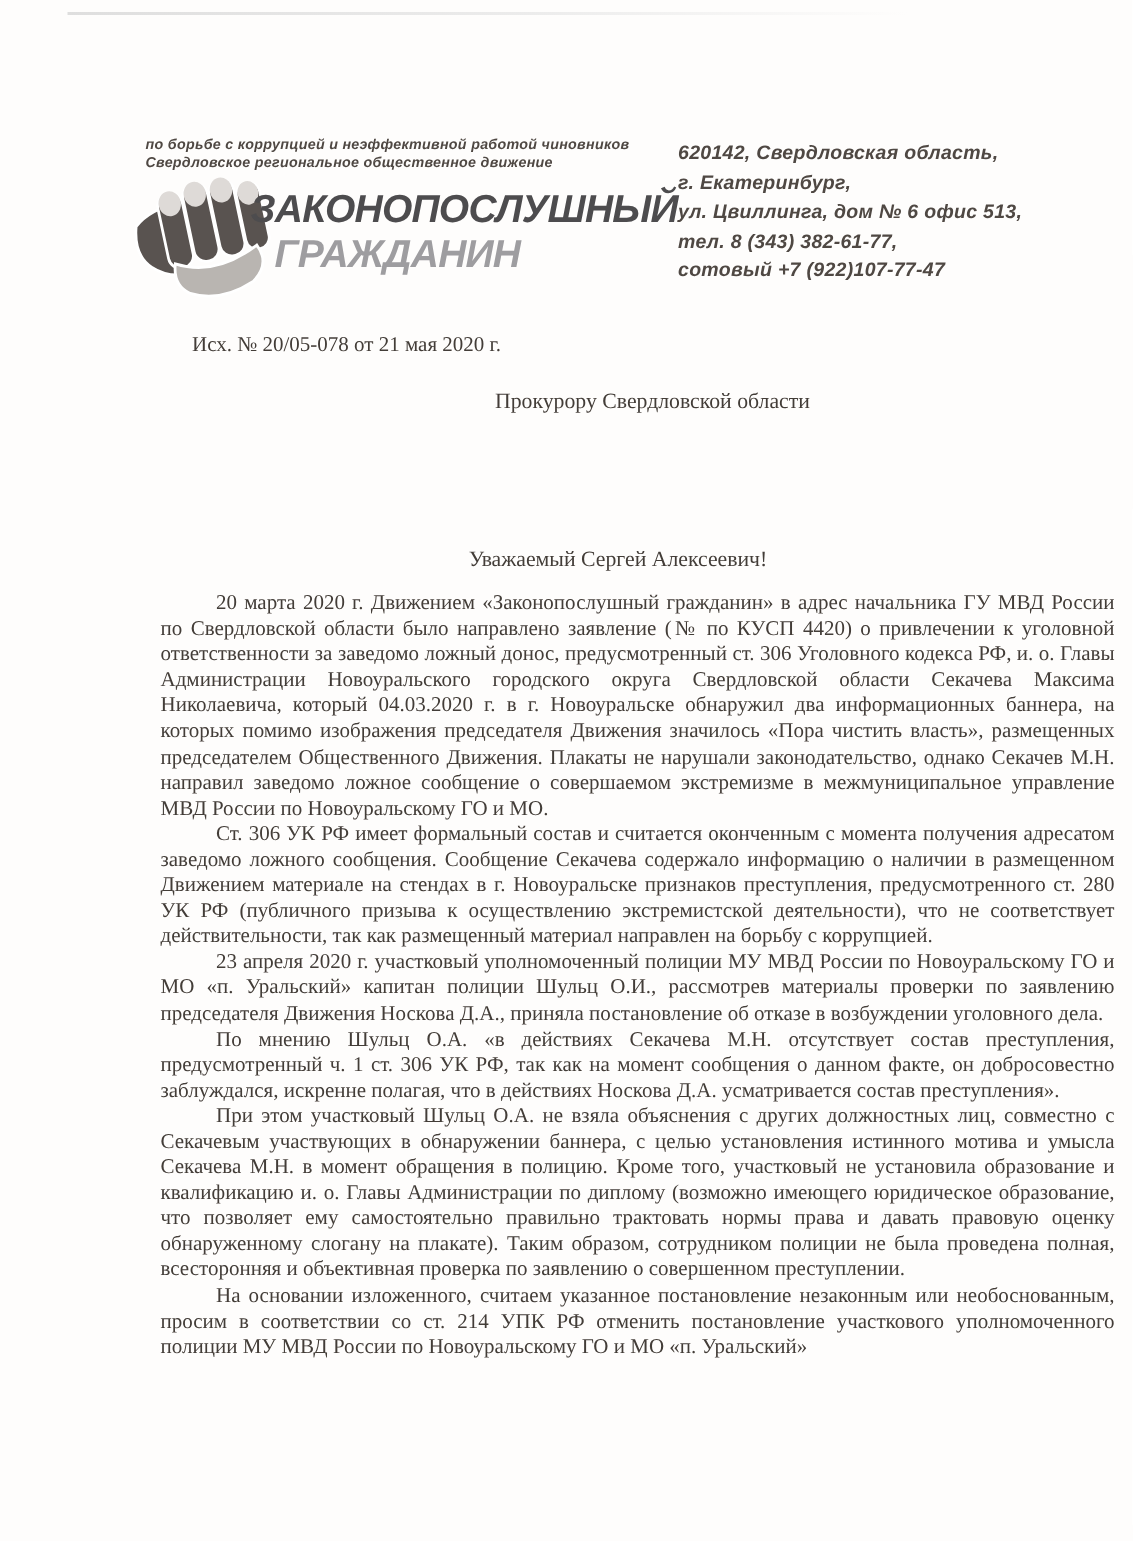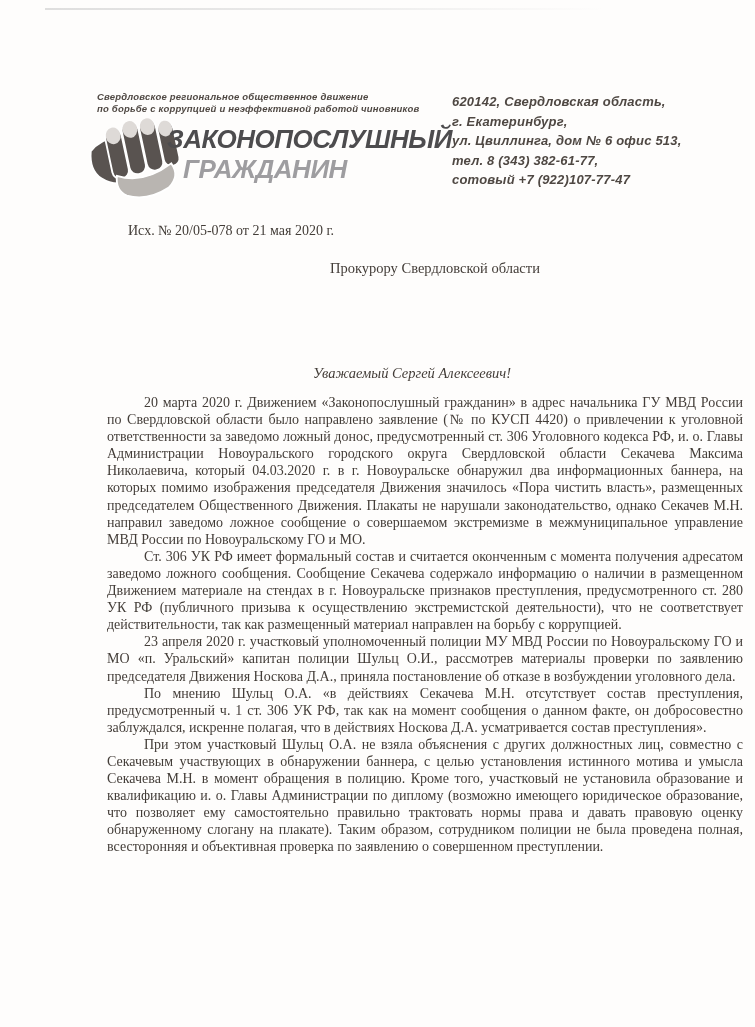--- a/index.html
+++ b/index.html
@@ -43,38 +43,38 @@
   .ref {
     position:absolute; left:128px; top:223px;
     font-size:14px;
   }
   .addressee {
     position:absolute; left:330px; top:258px; width:388px;
     text-align:left; font-size:14.5px; line-height:21px;
   }
   .salutation {
     position:absolute; left:95px; top:365px; width:634px;
-    text-align:center; font-size:14.5px;font-style:italic;
+    text-align:center; font-size:14.5px;
   }
   .letter-body {
     position:absolute; left:107px; top:394px; width:636px;
     font-size:14px; line-height:17.1px; text-align:justify;
   }
   .letter-body p { margin:0; text-indent:37px; }
 </style>
 </head>
 <body>
 
 <div class="page">
 
   <div class="scan-line"></div>
 
   <div class="tagline">
+    <div>по борьбе с коррупцией и неэффективной работой чиновников</div>
     <div>Свердловское региональное общественное движение</div>
-    <div>по борьбе с коррупцией и неэффективной работой чиновников</div>
   </div>
 
   <div class="fist">
     <svg viewBox="0 0 112 98" width="104" height="92" aria-hidden="true">
       <g transform="rotate(-12 56 49)">
         <path d="M12 32 Q6 52 17 63 Q27 73 42 73 L44 22 Q24 22 12 32 Z" fill="var(--fist-dark,#595350)" stroke="#ffffff" stroke-width="2"></path>
         <rect x="30" y="14" width="18" height="54" rx="8.5" fill="var(--fist-dark,#595350)" stroke="#ffffff" stroke-width="2"></rect>
         <rect x="49" y="11" width="18" height="56" rx="8.5" fill="var(--fist-dark,#595350)" stroke="#ffffff" stroke-width="2"></rect>
         <rect x="68" y="12" width="18" height="55" rx="8.5" fill="var(--fist-dark,#595350)" stroke="#ffffff" stroke-width="2"></rect>
         <rect x="87" y="18" width="17" height="48" rx="8" fill="var(--fist-dark,#595350)" stroke="#ffffff" stroke-width="2"></rect>
@@ -107,15 +107,16 @@
   </div>
 
   <div class="salutation">Уважаемый Сергей Алексеевич!</div>
 
   <div class="letter-body">
     <p>20 марта 2020 г. Движением «Законопослушный гражданин» в адрес начальника ГУ МВД России по Свердловской области было направлено заявление (№ по КУСП 4420) о привлечении к уголовной ответственности за заведомо ложный донос, предусмотренный ст. 306 Уголовного кодекса РФ, и. о. Главы Администрации Новоуральского городского округа Свердловской области Секачева Максима Николаевича, который 04.03.2020 г. в г. Новоуральске обнаружил два информационных баннера, на которых помимо изображения председателя Движения значилось «Пора чистить власть», размещенных председателем Общественного Движения. Плакаты не нарушали законодательство, однако Секачев М.Н. направил заведомо ложное сообщение о совершаемом экстремизме в межмуниципальное управление МВД России по Новоуральскому ГО и МО.</p>
     <p>Ст. 306 УК РФ имеет формальный состав и считается оконченным с момента получения адресатом заведомо ложного сообщения. Сообщение Секачева содержало информацию о наличии в размещенном Движением материале на стендах в г. Новоуральске признаков преступления, предусмотренного ст. 280 УК РФ (публичного призыва к осуществлению экстремистской деятельности), что не соответствует действительности, так как размещенный материал направлен на борьбу с коррупцией.</p>
     <p>23 апреля 2020 г. участковый уполномоченный полиции МУ МВД России по Новоуральскому ГО и МО «п. Уральский» капитан полиции Шульц О.И., рассмотрев материалы проверки по заявлению председателя Движения Носкова Д.А., приняла постановление об отказе в возбуждении уголовного дела.</p>
     <p>По мнению Шульц О.А. «в действиях Секачева М.Н. отсутствует состав преступления, предусмотренный ч. 1 ст. 306 УК РФ, так как на момент сообщения о данном факте, он добросовестно заблуждался, искренне полагая, что в действиях Носкова Д.А. усматривается состав преступления».</p>
     <p>При этом участковый Шульц О.А. не взяла объяснения с других должностных лиц, совместно с Секачевым участвующих в обнаружении баннера, с целью установления истинного мотива и умысла Секачева М.Н. в момент обращения в полицию. Кроме того, участковый не установила образование и квалификацию и. о. Главы Администрации по диплому (возможно имеющего юридическое образование, что позволяет ему самостоятельно правильно трактовать нормы права и давать правовую оценку обнаруженному слогану на плакате). Таким образом, сотрудником полиции не была проведена полная, всесторонняя и объективная проверка по заявлению о совершенном преступлении.</p>
+    <p>На основании изложенного, считаем указанное постановление незаконным или необоснованным, просим в соответствии со ст. 214 УПК РФ отменить постановление участкового уполномоченного полиции МУ МВД России по Новоуральскому ГО и МО «п. Уральский»</p>
   </div>
 
 </div>
 
 </body></html>

